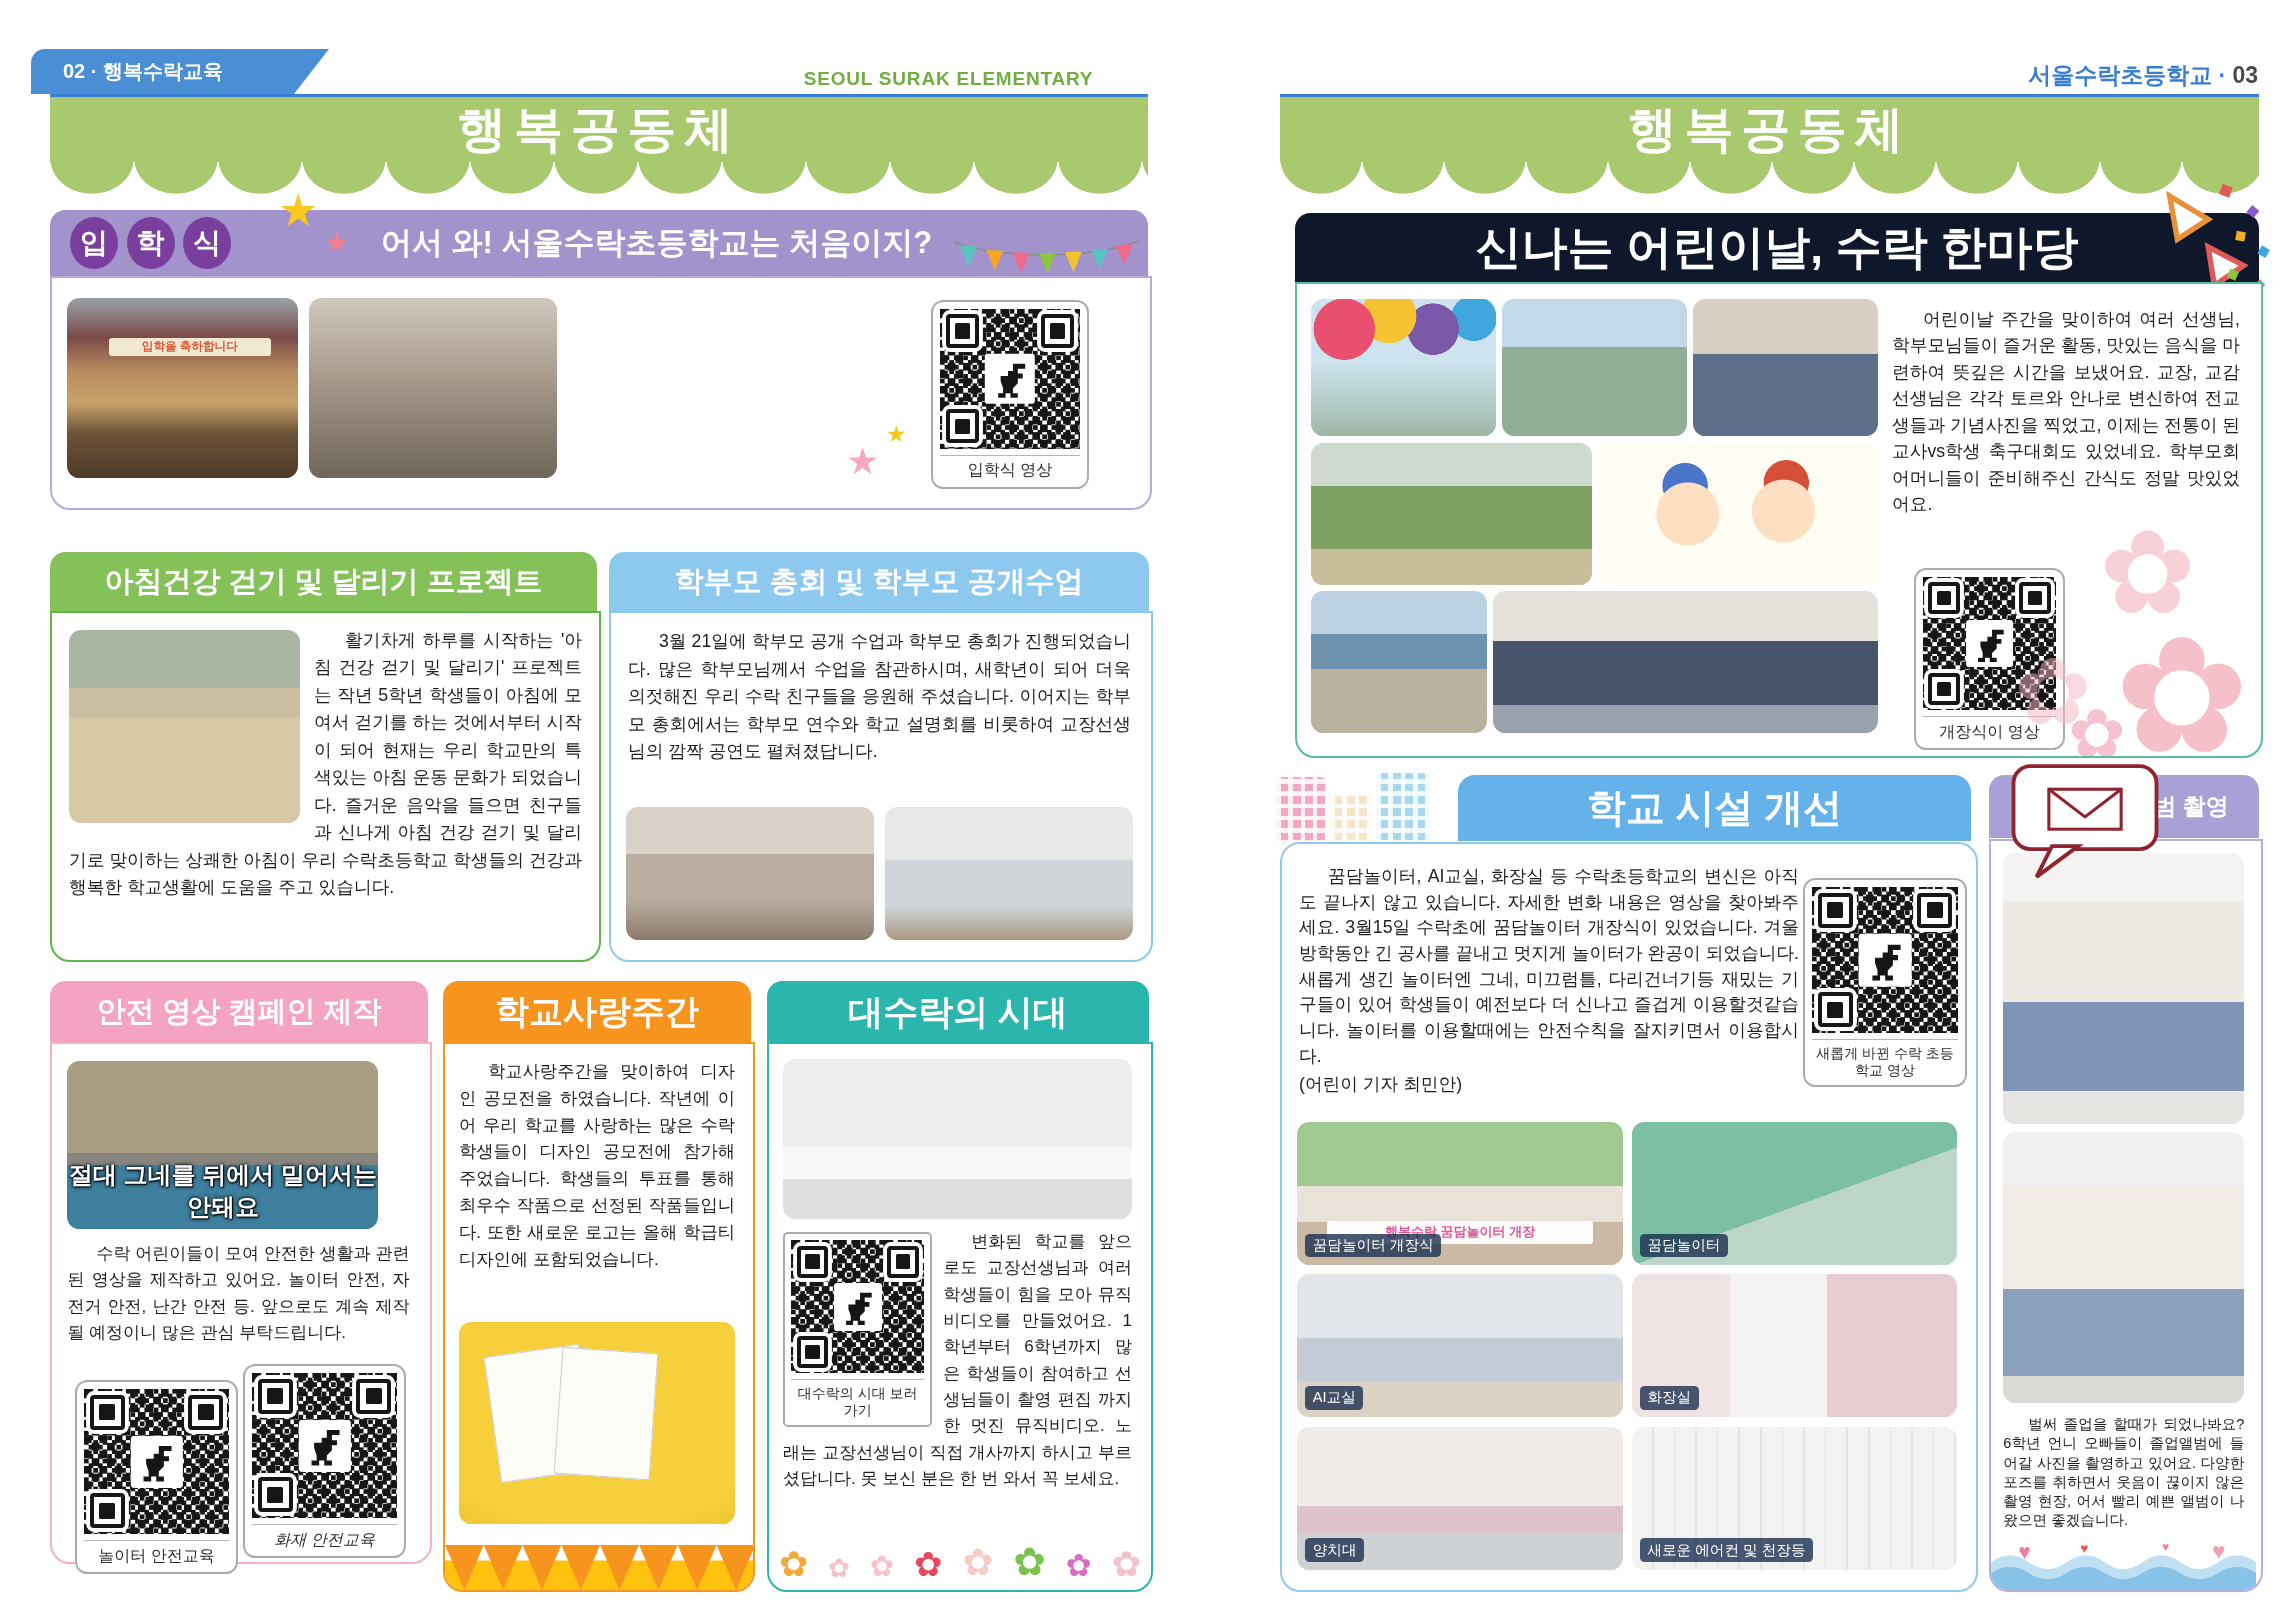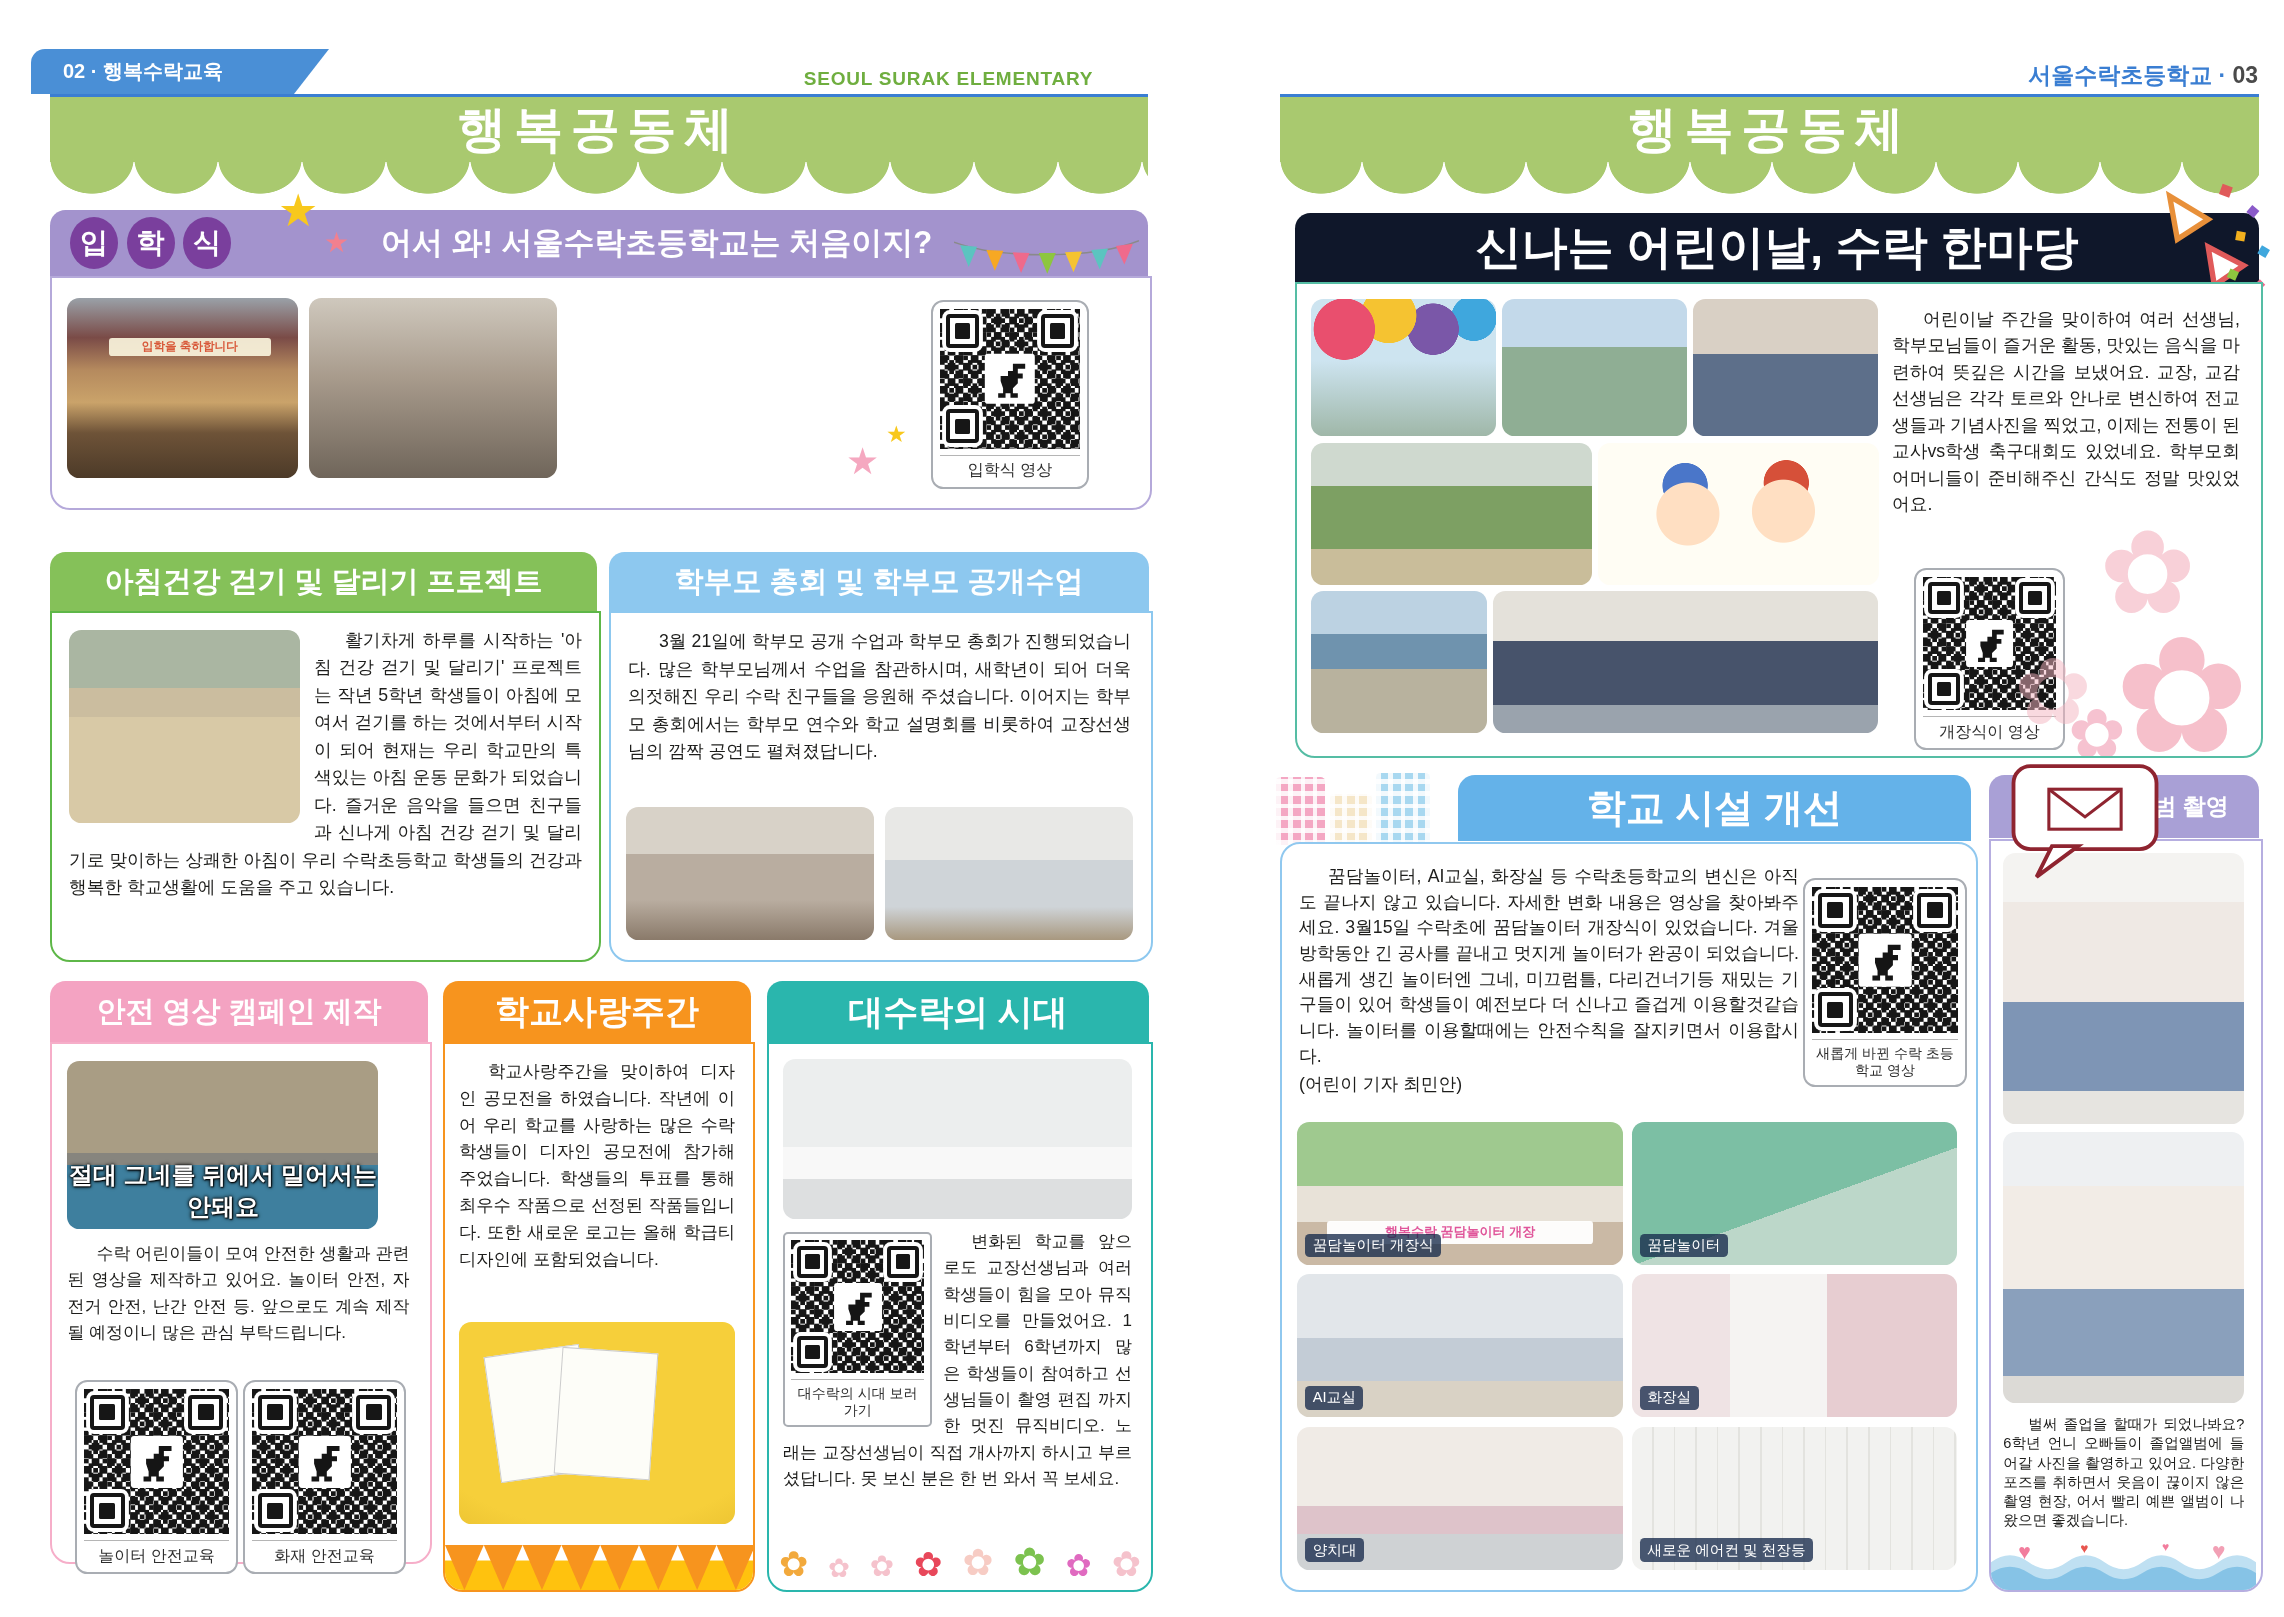--- a/index.html
+++ b/index.html
@@ -193,21 +193,21 @@
           <i class="qr-eye" style="right:4%;top:4%"></i>
           <i class="qr-eye" style="left:4%;bottom:4%"></i>
           <span class="qr-dino">
             <svg viewBox="0 0 16 16">
               <path d="M9 2h5v2h-3v2h2v2h-2v2l-2 2v2h2v2H8v-2H6v2H3v-2h2v-2L4 9V7h3V5h2z" fill="#151515"></path>
             </svg>
           </span>
         </div>
       <div class="qr-label">놀이터 안전교육</div>
     </div>
-    <div class="qrbox" style="left:191px;top:336px;width:145px;">
+    <div class="qrbox" style="left:191px;top:320px;width:145px;font-style:italic;">
       <div class="qr">
           <i class="qr-eye" style="left:4%;top:4%"></i>
           <i class="qr-eye" style="right:4%;top:4%"></i>
           <i class="qr-eye" style="left:4%;bottom:4%"></i>
           <span class="qr-dino">
             <svg viewBox="0 0 16 16">
               <path d="M9 2h5v2h-3v2h2v2h-2v2l-2 2v2h2v2H8v-2H6v2H3v-2h2v-2L4 9V7h3V5h2z" fill="#151515"></path>
             </svg>
           </span>
         </div>

